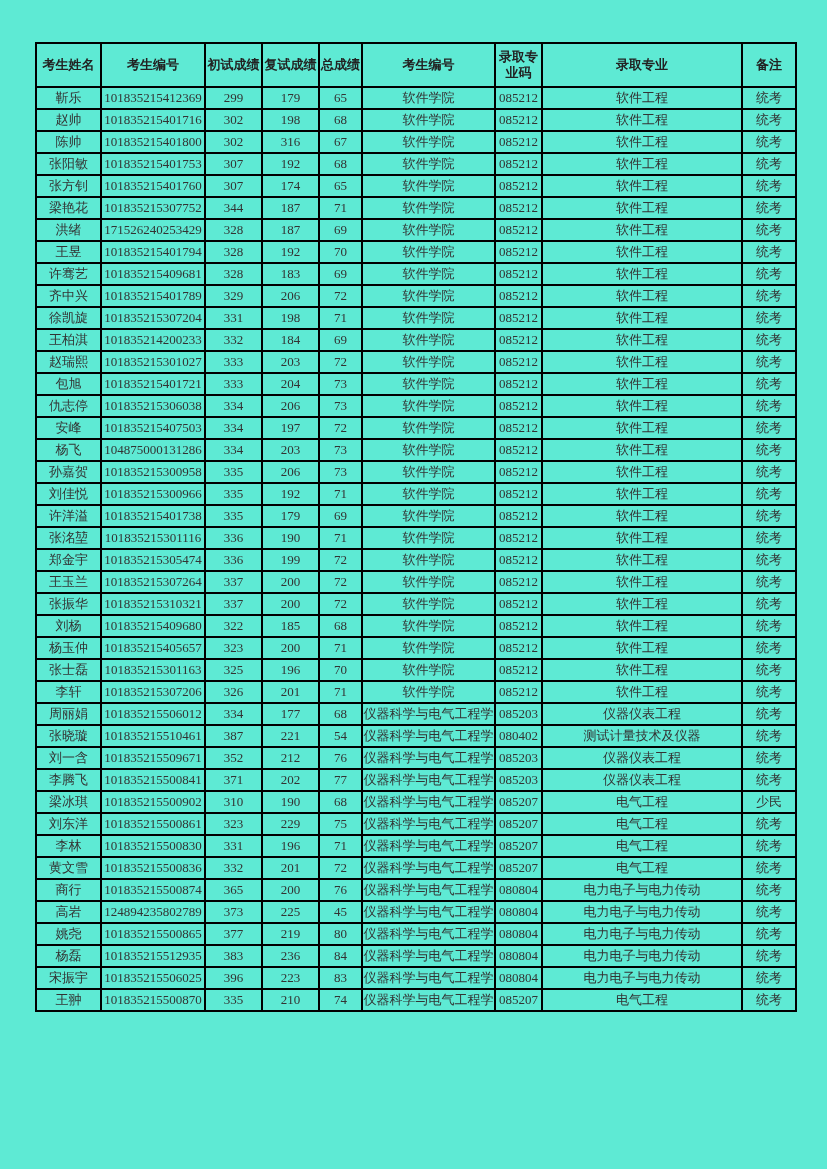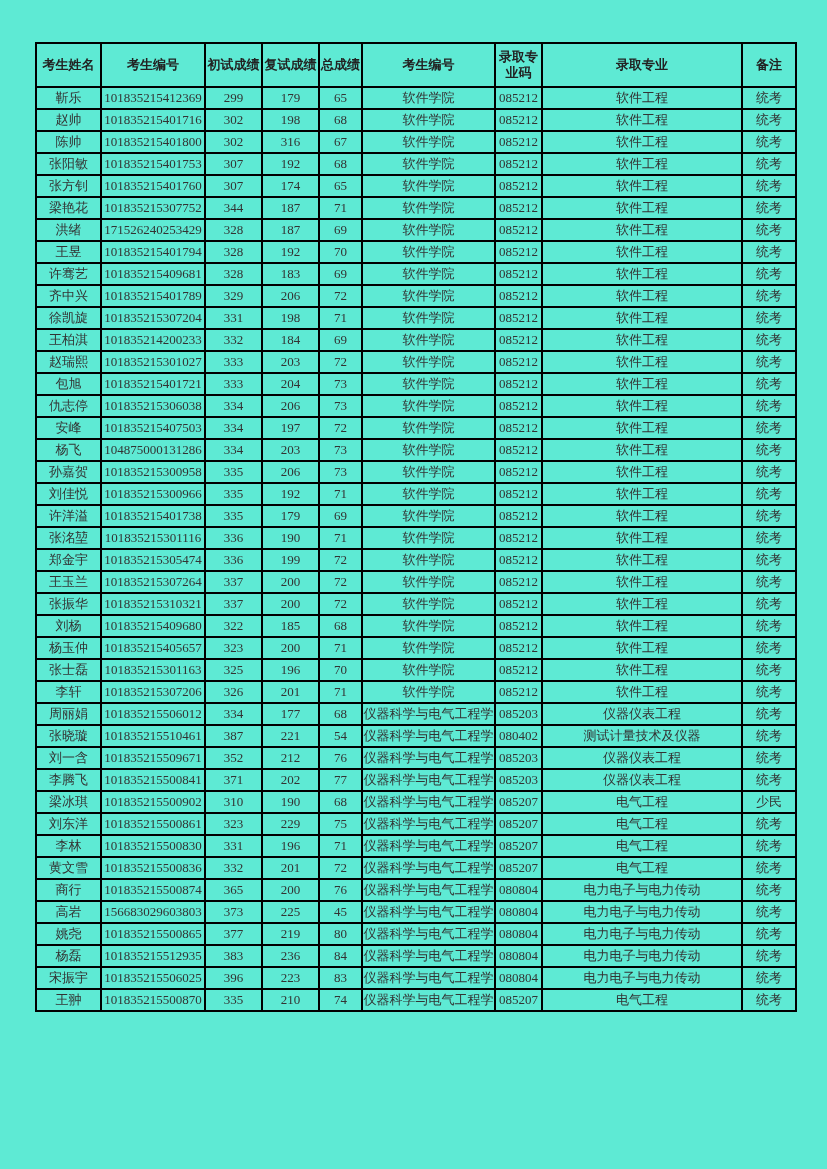--- a/index.html
+++ b/index.html
@@ -488,21 +488,21 @@
           <td>365</td>
           <td>200</td>
           <td>76</td>
           <td>仪器科学与电气工程学</td>
           <td>080804</td>
           <td>电力电子与电力传动</td>
           <td>统考</td>
         </tr>
         <tr>
           <td>高岩</td>
-          <td>156683029603803</td>
+          <td>124894235802789</td>
           <td>373</td>
           <td>225</td>
           <td>45</td>
           <td>仪器科学与电气工程学</td>
           <td>080804</td>
           <td>电力电子与电力传动</td>
           <td>统考</td>
         </tr>
         <tr>
           <td>姚尧</td>

